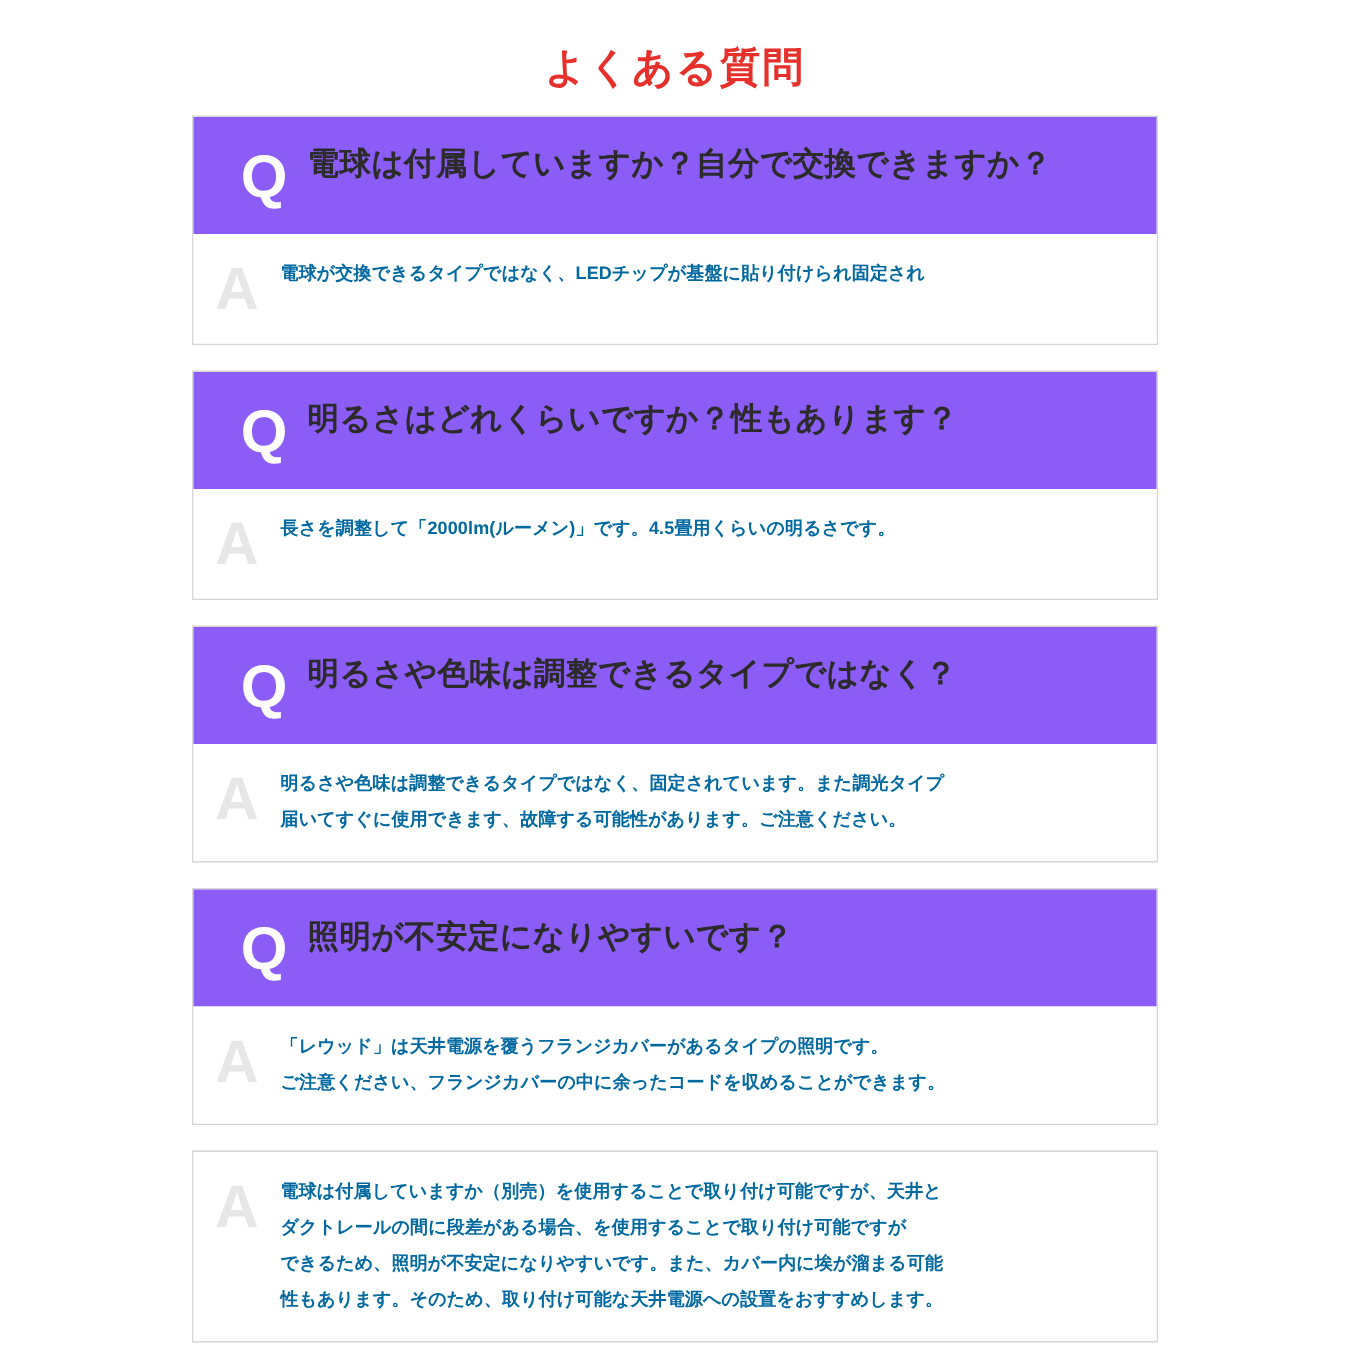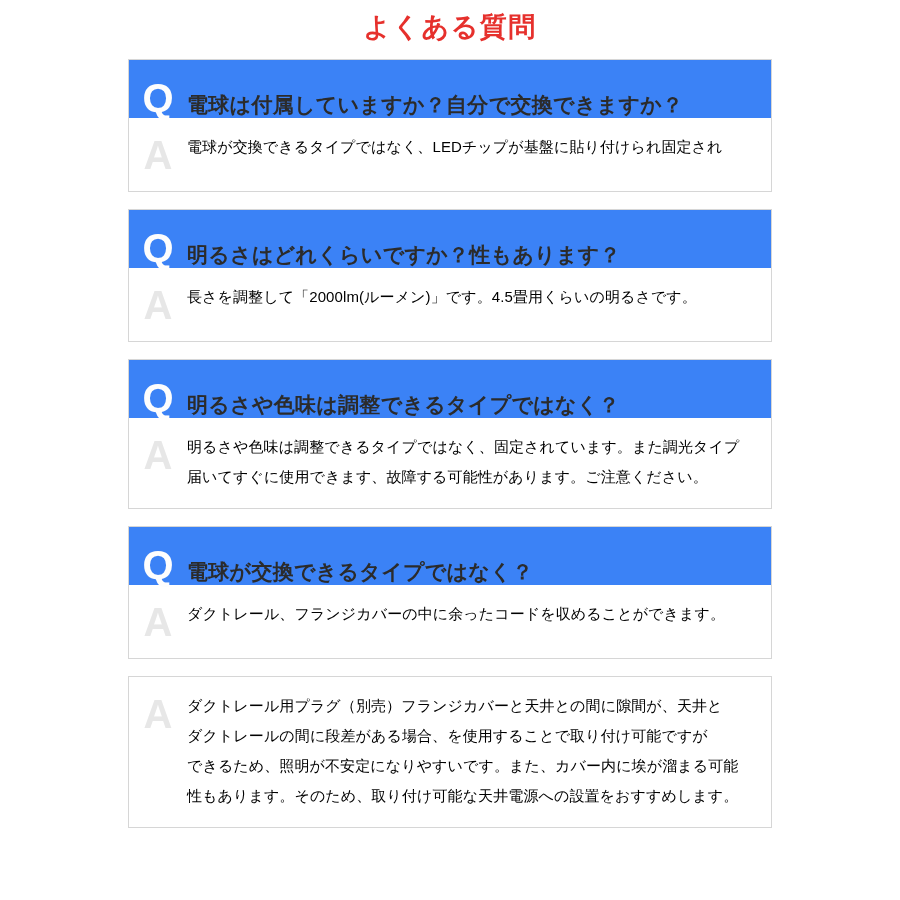--- a/index.html
+++ b/index.html
@@ -21,41 +21,41 @@
     box-sizing: border-box;
   }
 
   .page-title {
     text-align: center;
     color: #e6302c;
     font-size: 27px;
     font-weight: bold;
     letter-spacing: 1.5px;
     line-height: 1;
-    padding-top: 14px;
+    padding-top: 32px;
     margin: 0 0 18px 0;
   }
 
   .faq-list {
     width: 644px;
     margin: 0 auto;
   }
 
   .faq-card {
     border: 1px solid #d6d6d6;
     background: #ffffff;
     margin-bottom: 17px;
     box-sizing: border-box;
   }
 
   .faq-question {
-    background: #3b82f6;
+    background: #8b5cf6;
     display: flex;
-    align-items: flex-end;
-    padding: 0;
+    align-items: flex-start;
+    padding: 18px;
     min-height: 58px;
     box-sizing: border-box;
   }
 
   .badge {
     width: 58px;
     flex: 0 0 58px;
     text-align: center;
     font-size: 40px;
     font-weight: bold;
@@ -85,25 +85,26 @@
 
   .faq-answer {
     background: #ffffff;
     display: flex;
     align-items: flex-start;
     padding: 14px 0 16px 0;
     box-sizing: border-box;
   }
 
   .answer-text {
-    font-size: 15px;
-    color: #000000;
+    font-size: 12px;
+    color: #0369a1;
     line-height: 2.0;
     letter-spacing: 0.1px;
     padding-right: 18px;
+    font-weight: bold;
   }
 
   .answer-line {
     display: block;
     white-space: nowrap;
   }
 </style>
 </head>
 <body>
 
@@ -145,34 +146,35 @@
           <div class="badge badge-a">A</div>
           <div class="answer-text">
             <span class="answer-line">明るさや色味は調整できるタイプではなく、固定されています。また調光タイプ</span>
             <span class="answer-line">届いてすぐに使用できます、故障する可能性があります。ご注意ください。</span>
           </div>
         </div>
       </div>
       <div class="faq-card">
         <div class="faq-question">
           <div class="badge badge-q">Q</div>
-          <div class="question-text">電球が交換できるタイプではなく？</div>
+          <div class="question-text">照明が不安定になりやすいです？</div>
         </div>
         <div class="faq-answer">
           <div class="badge badge-a">A</div>
           <div class="answer-text">
-            <span class="answer-line">ダクトレール、フランジカバーの中に余ったコードを収めることができます。</span>
+            <span class="answer-line">「レウッド」は天井電源を覆うフランジカバーがあるタイプの照明です。</span>
+            <span class="answer-line">ご注意ください、フランジカバーの中に余ったコードを収めることができます。</span>
           </div>
         </div>
       </div>
       <div class="faq-card">
         <div class="faq-answer">
           <div class="badge badge-a">A</div>
           <div class="answer-text">
-            <span class="answer-line">ダクトレール用プラグ（別売）フランジカバーと天井との間に隙間が、天井と</span>
+            <span class="answer-line">電球は付属していますか（別売）を使用することで取り付け可能ですが、天井と</span>
             <span class="answer-line">ダクトレールの間に段差がある場合、を使用することで取り付け可能ですが</span>
             <span class="answer-line">できるため、照明が不安定になりやすいです。また、カバー内に埃が溜まる可能</span>
             <span class="answer-line">性もあります。そのため、取り付け可能な天井電源への設置をおすすめします。</span>
           </div>
         </div>
       </div>
     </div>
 
 </div>
 

